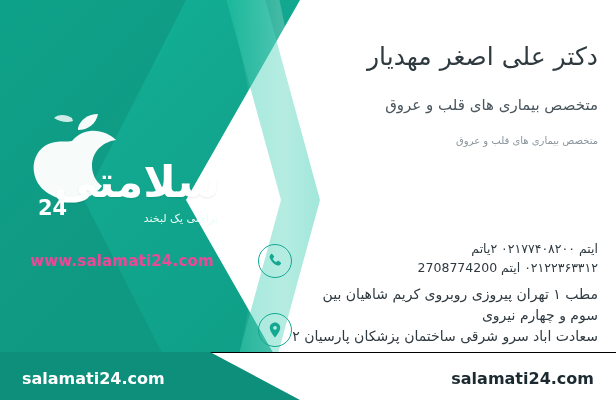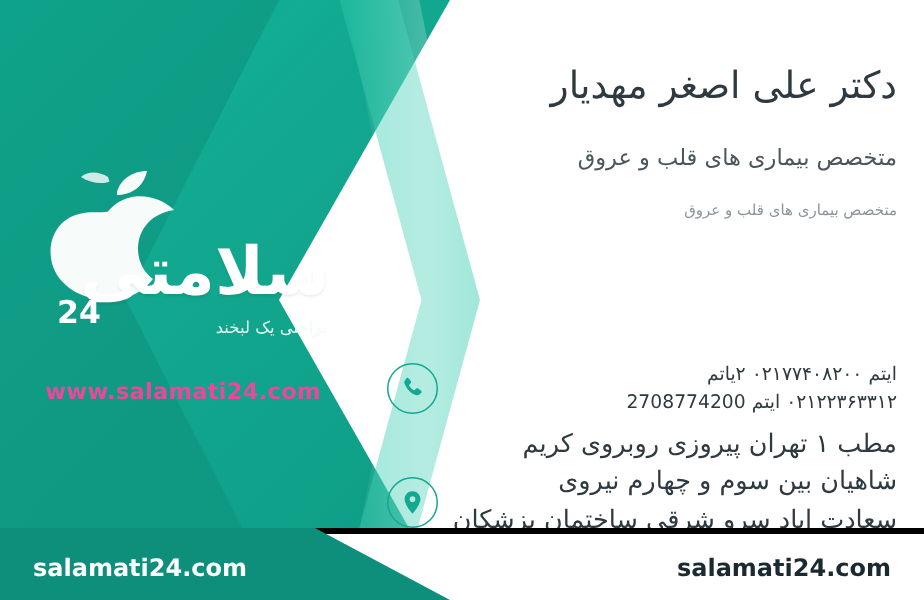--- a/index.html
+++ b/index.html
@@ -125,54 +125,54 @@
   
   .contact {
     position: absolute;
     right: 18px; top: 240px;
     width: 350px;
     direction: rtl;
     text-align: right;
   }
   .contact-row {
     display: flex;
-    align-items: center;
+    align-items: flex-end;
     justify-content: flex-start;
     margin-bottom: 6px;
   }
   .contact-icon {
     flex: 0 0 34px;
     width: 34px; height: 34px;
     border: 1.6px solid #14a891;
     border-radius: 50%;
     display: flex;
     align-items: center;
     justify-content: center;
     margin-left: 10px;
     color: #14a891;
   }
   .contact-lines {
     flex: 1 1 auto;
     text-align: right;
   }
   .contact-lines div {
-    font-size: 17px;
+    font-size: 14px;
     color: #2f3a40;
     line-height: 1.5;
     direction: rtl;
   }
   .contact-lines.phones div { font-size: 12.5px; letter-spacing: .2px; }
 
   
   .footer {
     position: absolute;
     left: 0; bottom: 0;
     width: 616px; height: 48px;
     background: #ffffff;
-    border-top: 4px solid #000000;
+    border-top: 1px solid #000000;
   }
   .footer-teal {
     position: absolute;
     left: 0; bottom: 0;
     width: 300px; height: 48px;
     background: #0e8f7c;
     clip-path: polygon(0 0, 70% 0, 100% 100%, 0 100%);
   }
   .footer-left-text {
     position: absolute;

